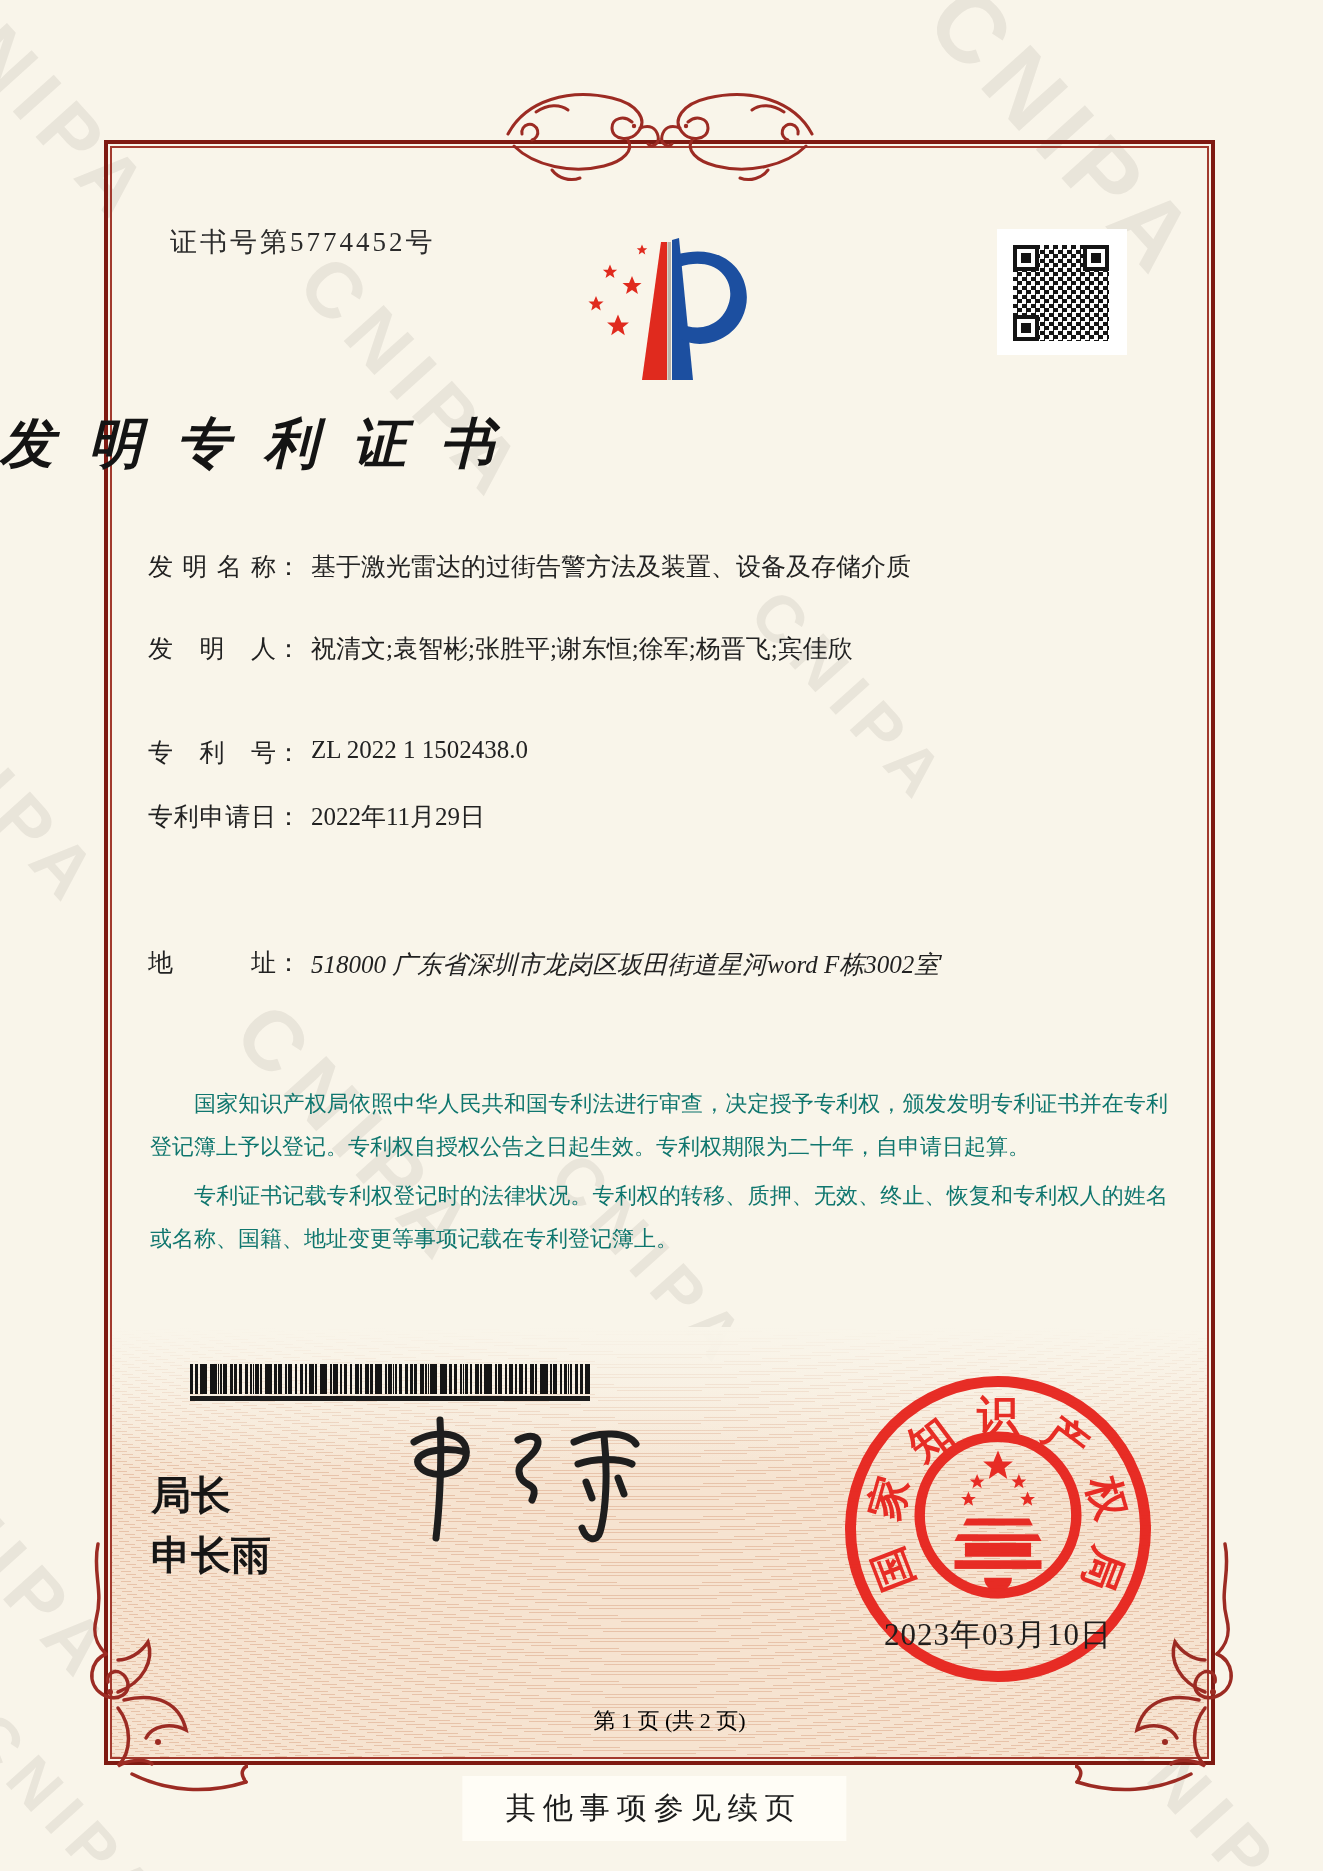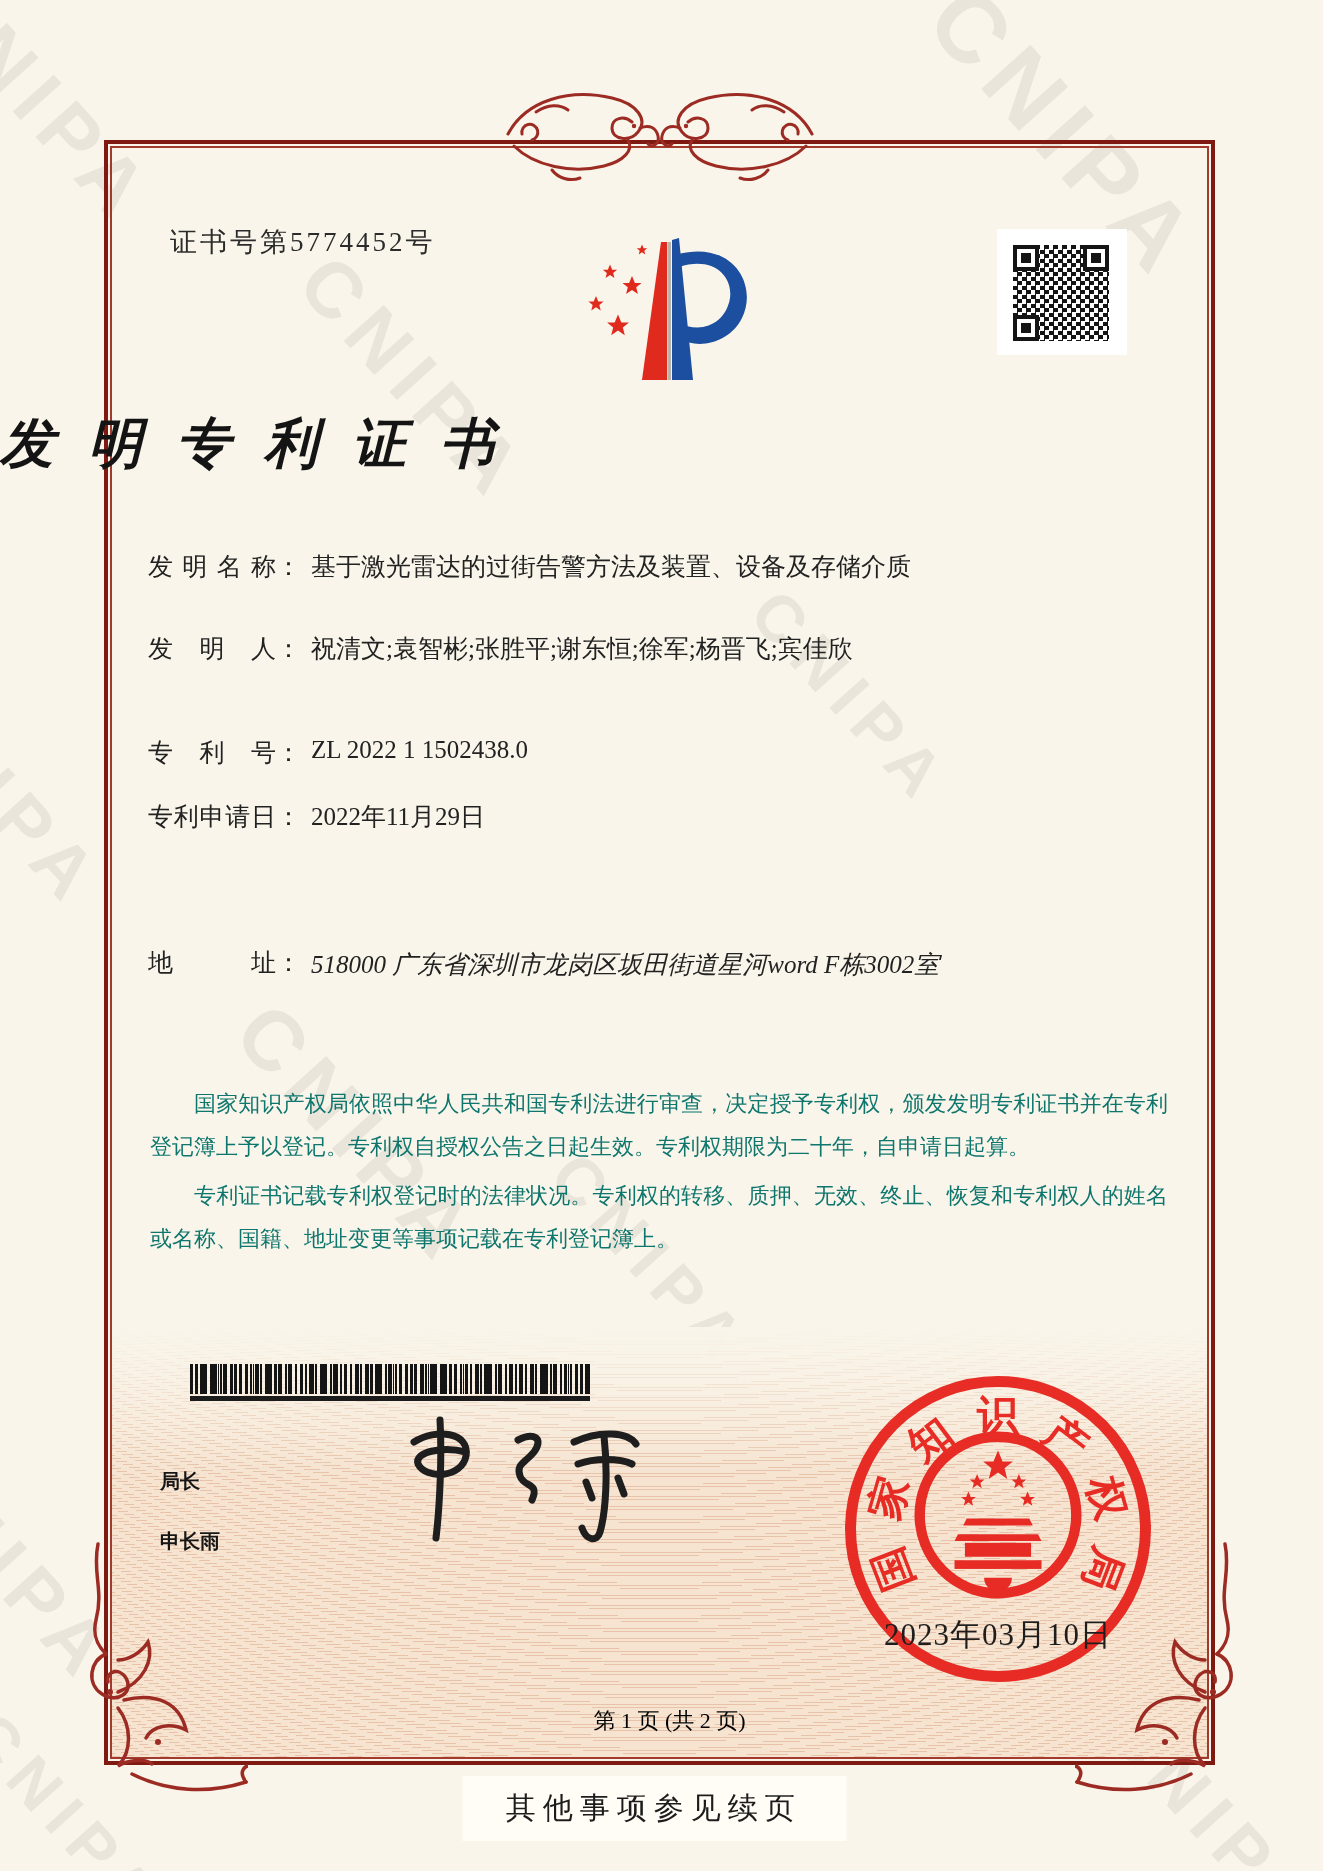--- a/index.html
+++ b/index.html
@@ -66,22 +66,22 @@
              font-size:22px;line-height:43px;text-align:justify;color:#0f766e;}
   .body-text p{margin:0 0 6px 0;text-indent:2em;}
 
   
   .barcode{position:absolute;left:190px;top:1364px;width:400px;height:30px;z-index:3;
     background:
       repeating-linear-gradient(90deg,#141414 0 2px,rgba(0,0,0,0) 2px 5px),
       repeating-linear-gradient(90deg,#141414 0 1px,rgba(0,0,0,0) 1px 7px),
       repeating-linear-gradient(90deg,#141414 0 3px,rgba(0,0,0,0) 3px 11px);}
   .barcode::after{content:"";position:absolute;left:0;right:0;bottom:-7px;height:5px;background:#1b1b1b;}
-  .sig-label{position:absolute;left:160px;z-index:3;font-family:"Liberation Sans","DejaVu Sans",sans-serif;
-             font-weight:600;font-size:20px;color:#161616;}
+  .sig-label{position:absolute;left:151px;z-index:3;font-family:"Liberation Sans","DejaVu Sans",sans-serif;
+             font-weight:600;font-size:40px;color:#161616;}
   .sig-label.t1{top:1468px}.sig-label.t2{top:1528px}
   .signature{position:absolute;left:378px;top:1412px;z-index:3;}
 
   
   .seal{position:absolute;left:845px;top:1376px;width:306px;height:306px;z-index:3;opacity:.95;}
   .seal-ring{position:absolute;inset:0;border:11px solid #e7231c;border-radius:50%;}
   .seal-ch{position:absolute;font-size:42px;font-weight:bold;color:#e7231c;line-height:1;}
   .emblem{position:absolute;left:66px;top:52px;}
   .seal-date{position:absolute;left:50%;top:238px;transform:translateX(-50%);white-space:nowrap;
              font-size:31px;color:#141414;letter-spacing:1px;z-index:5;}

